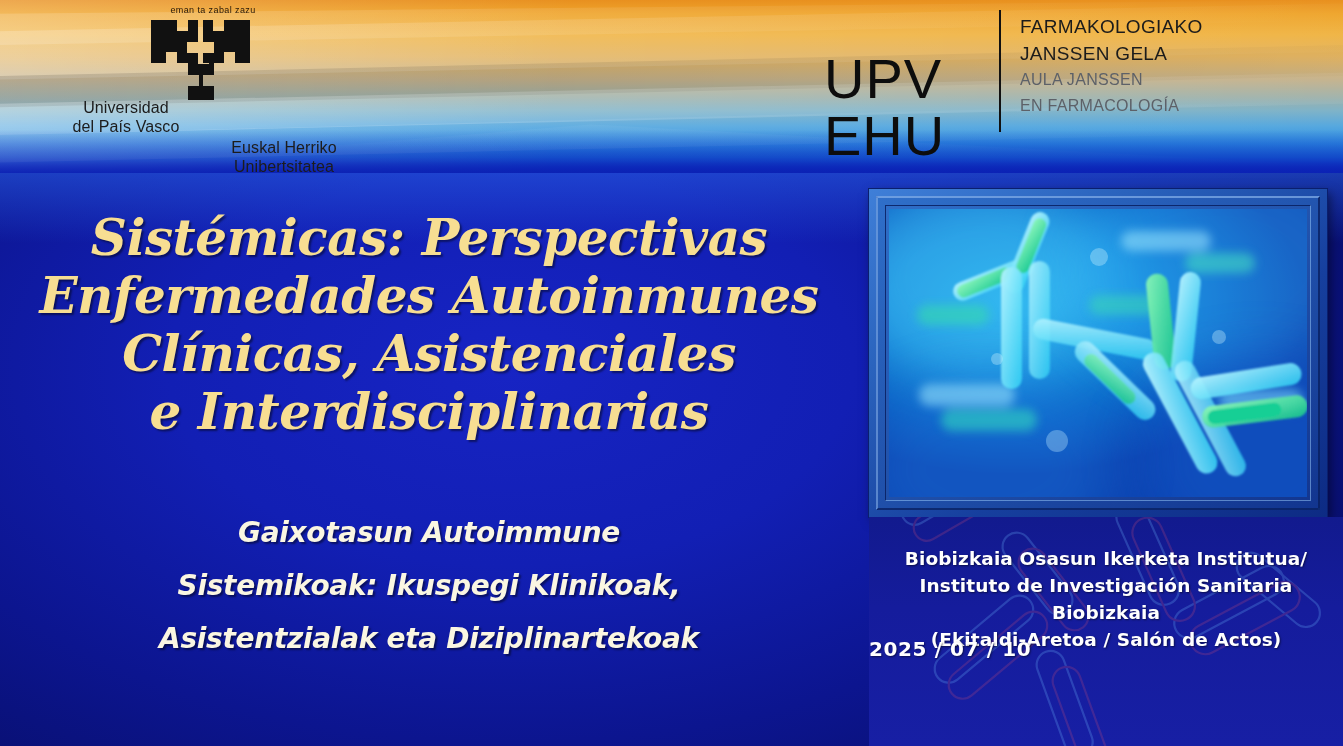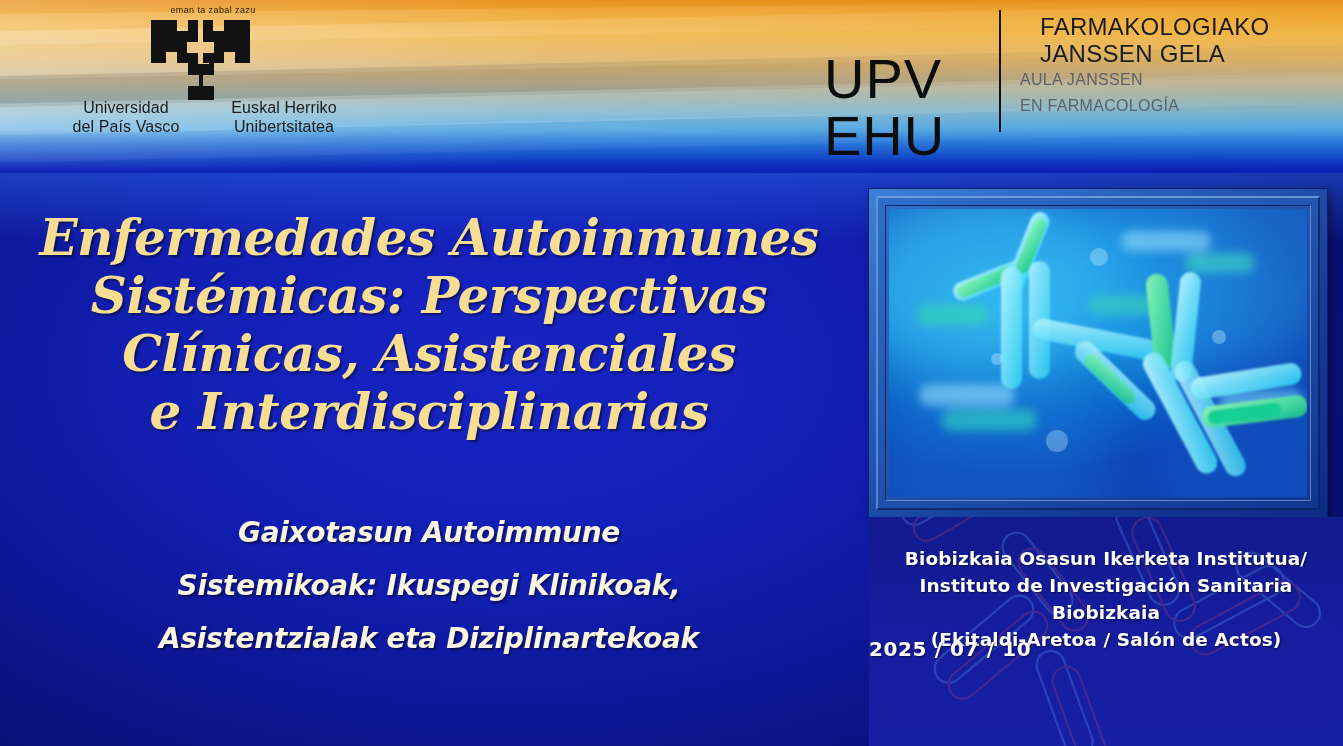--- a/index.html
+++ b/index.html
@@ -65,36 +65,36 @@
   
   .treemark{position:absolute;left:148px;top:16px;width:104px;height:84px;}
 
   .uniname{
     position:absolute;left:60px;top:98px;width:330px;
     font-size:16px;line-height:19px;color:#1c1c1c;
     letter-spacing:.1px;
   }
   .uniname .col{display:inline-block;vertical-align:top;}
   .uniname .c1{width:132px;text-align:center;}
-  .uniname .c2{width:160px;text-align:center;margin-left:12px;}
+  .uniname .c2{width:160px;text-align:center;margin-left:12px;margin-top:40px;}
 
   .upvehu{
     position:absolute;left:824px;top:14px;
     font-size:56px;line-height:57px;font-weight:400;
     color:#0d0d0d;letter-spacing:1px;margin-top:36px;
   }
   .vrule{
     position:absolute;left:999px;top:10px;width:2px;height:122px;
     background:#111;
   }
   .janssen{
     position:absolute;left:1020px;top:14px;width:320px;
     letter-spacing:.3px;
   }
-  .janssen .l1,.janssen .l2{font-size:24px;line-height:26.5px;color:#1b1b1b;margin-left:20px;}
+  .janssen .l1,.janssen .l2{font-size:19px;line-height:26.5px;color:#1b1b1b;}
   .janssen .l3,.janssen .l4{font-size:16px;line-height:25.5px;color:#5d6168;}
 
   
   .body{
     position:absolute;left:0;top:173px;width:1343px;height:573px;
     background:
       radial-gradient(ellipse 900px 520px at 38% 34%, #1724c4 0%, #121fb4 38%, #0c158f 72%, #080f6e 100%);
     overflow:hidden;
   }
   .bodyTopGlow{
@@ -232,22 +232,22 @@
       <div class="l2">JANSSEN GELA</div>
       <div class="l3">AULA JANSSEN</div>
       <div class="l4">EN FARMACOLOGÍA</div>
     </div>
   </div>
 
   <div class="body">
     <div class="bodyTopGlow"></div>
 
     <div class="titleBlock">
+      <div class="title">Sistémicas: Perspectivas</div>
       <div class="title">Enfermedades Autoinmunes</div>
-      <div class="title">Sistémicas: Perspectivas</div>
       <div class="title">Clínicas, Asistenciales</div>
       <div class="title">e Interdisciplinarias</div>
     </div>
 
     <div class="subtitleBlock">
       <div class="subtitle">Gaixotasun Autoimmune</div>
       <div class="subtitle">Sistemikoak: Ikuspegi Klinikoak,</div>
       <div class="subtitle">Asistentzialak eta Diziplinartekoak</div>
     </div>
 

